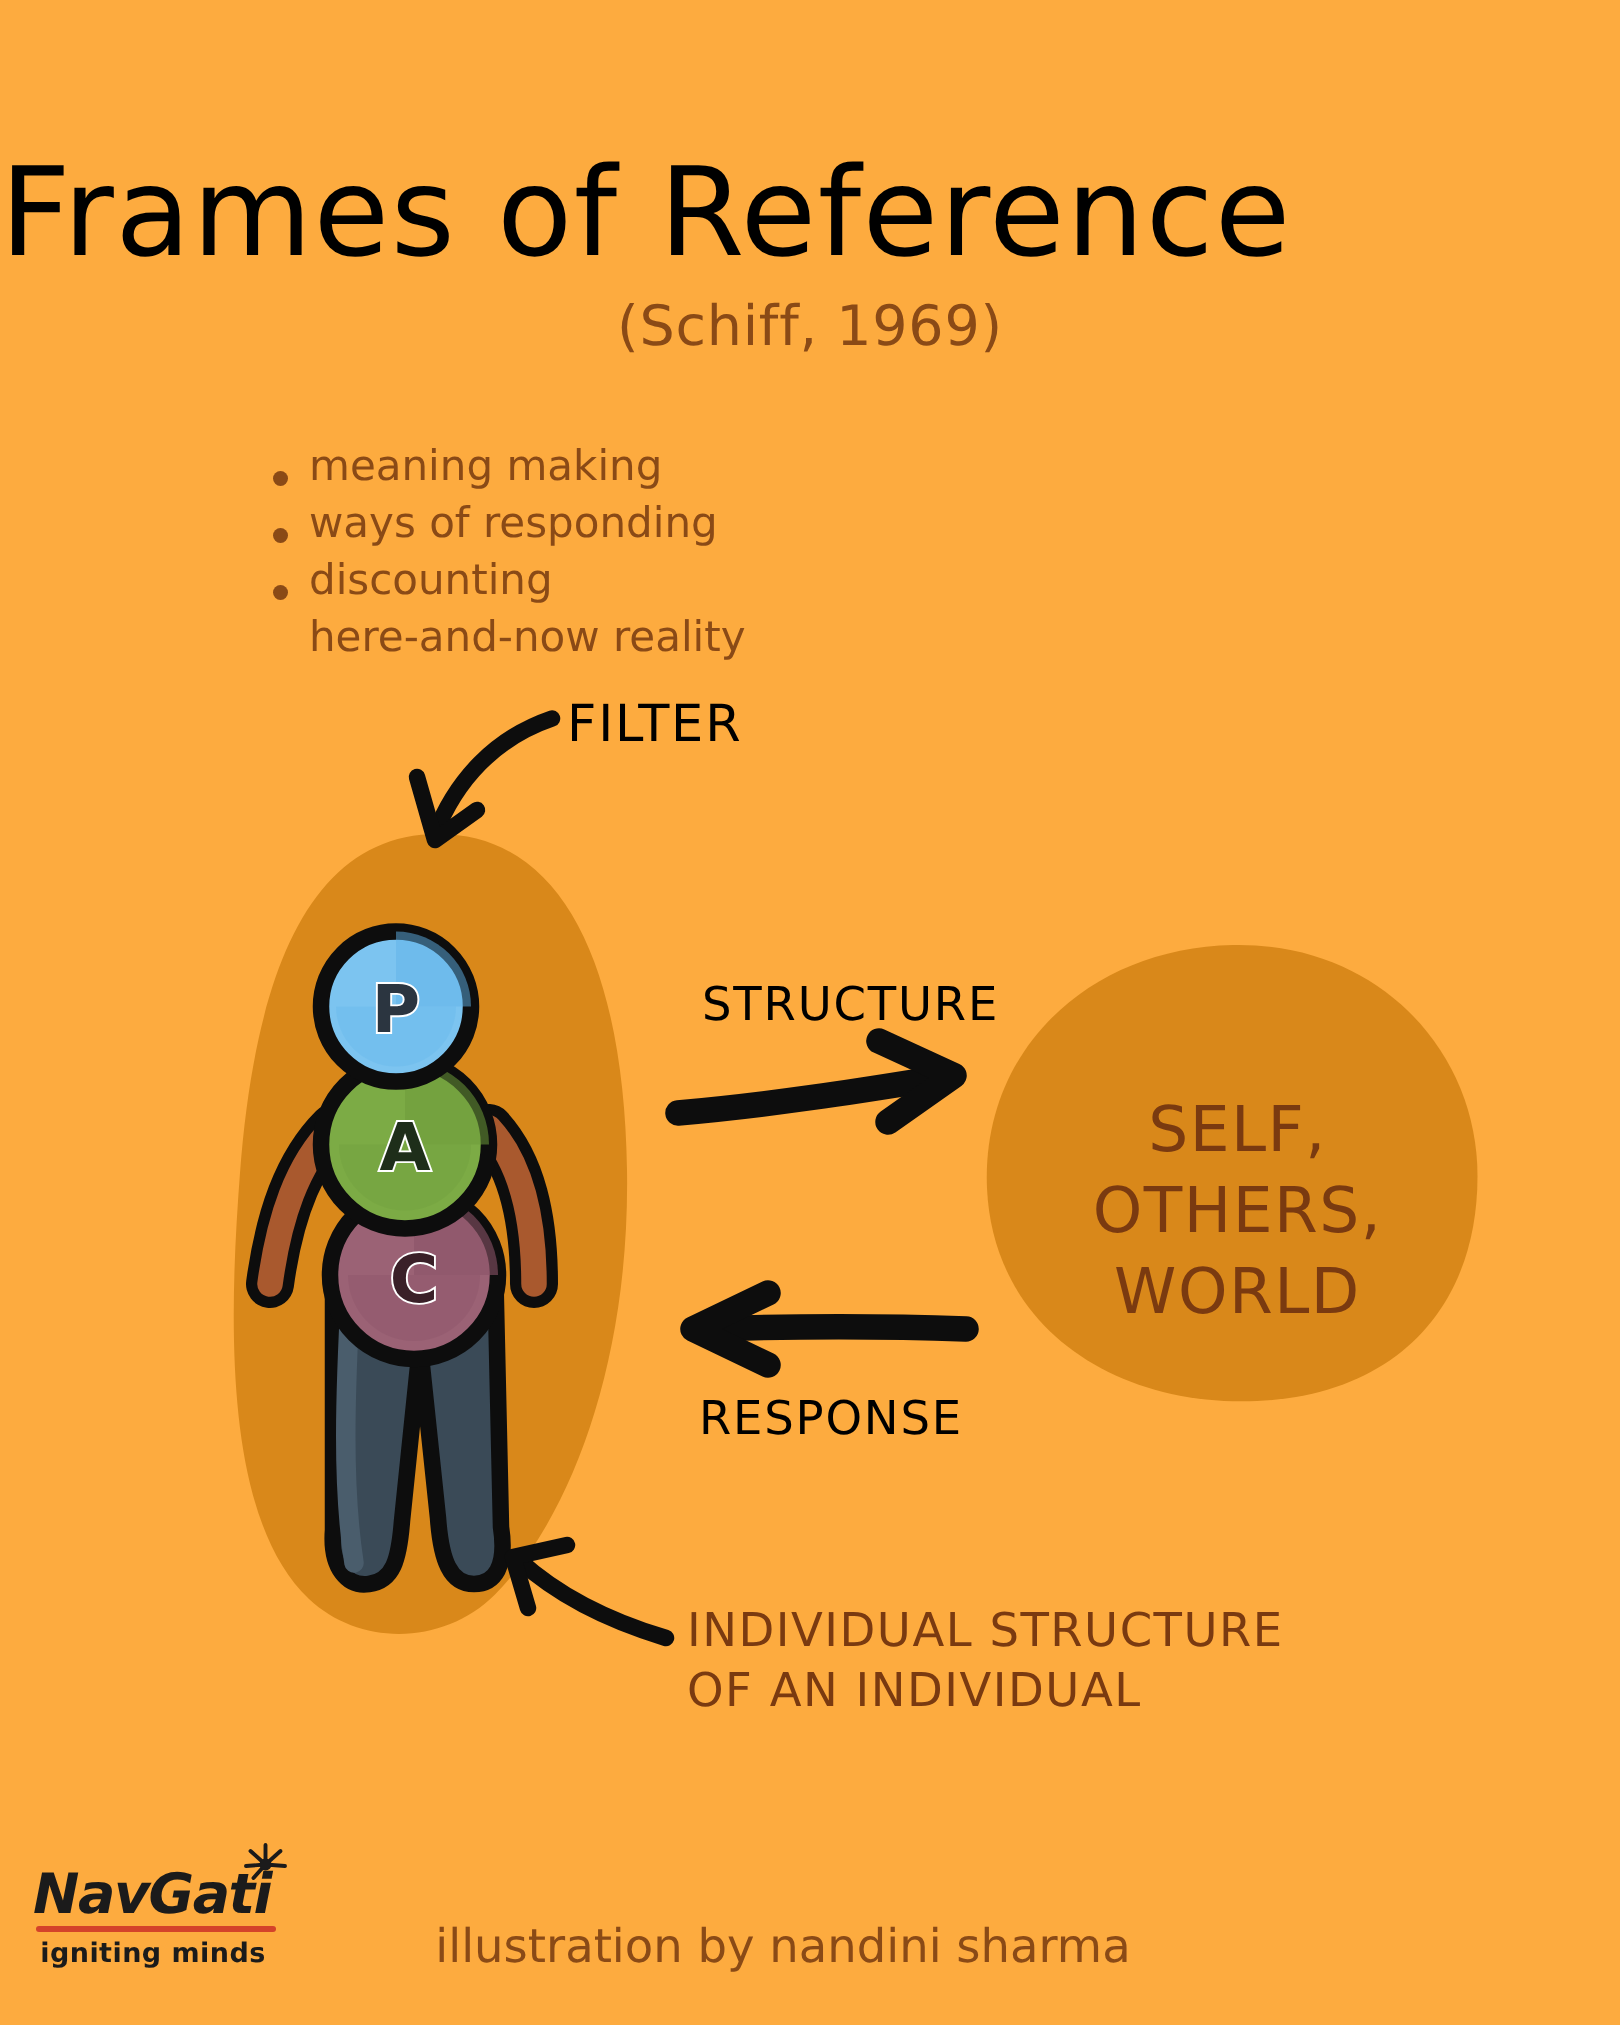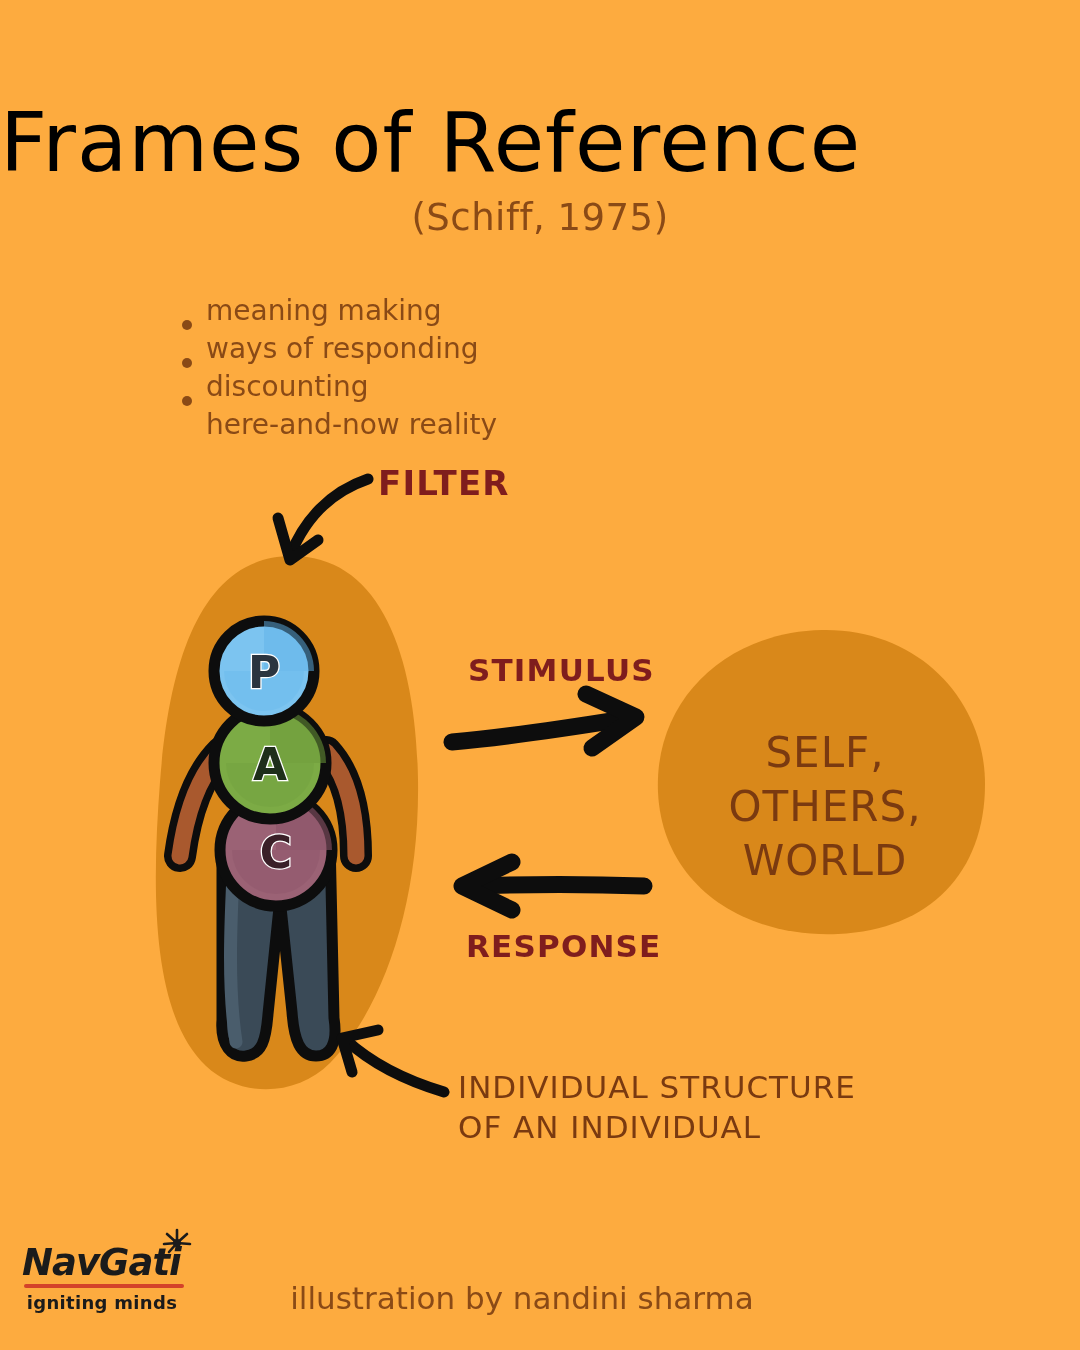--- a/index.html
+++ b/index.html
@@ -48,41 +48,40 @@
   .bullets {
     position: absolute;
     left: 182px; top: 292px;
     width: 460px;
     color: #8a4a16;
     font-size: 28px;
     line-height: 1.36;
   }
   .bullets .row {
     display: flex;
-    align-items: flex-end;
+    align-items: center;
     gap: 14px;
   }
   .bullets .dot {
     width: 10px; height: 10px;
     border-radius: 50%;
     background: #8a4a16;
     flex: 0 0 auto;
     margin-top: 16px;
   }
   .bullets .cont {
     margin-left: 24px;
   }
 
   .lbl {
     position: absolute;
-    color: #7f1d1d;
+    color: #000000;
     letter-spacing: 1.2px;
     font-size: 31px;
     white-space: pre;
-    font-weight: bold;
   }
   .lbl-filter   { left: 378px; top: 463px; font-size: 34px; }
   .lbl-stimulus { left: 468px; top: 652px; }
   .lbl-response { left: 466px; top: 928px; }
 
   .blob-text {
     position: absolute;
     left: 660px; top: 726px;
     width: 330px;
     text-align: center;
@@ -217,40 +216,40 @@
     </g>
   </svg>
 
   <svg class="layer" viewBox="0 0 1080 1350">
     <text x="264" y="688" text-anchor="middle" font-family="DejaVu Sans, sans-serif" font-size="44" font-weight="700" fill="#2b3540" stroke="#ffffff" stroke-width="2.5" paint-order="stroke">P</text>
     <text x="270" y="780" text-anchor="middle" font-family="DejaVu Sans, sans-serif" font-size="44" font-weight="700" fill="#1e2e1a" stroke="#ffffff" stroke-width="2.5" paint-order="stroke">A</text>
     <text x="276" y="868" text-anchor="middle" font-family="DejaVu Sans, sans-serif" font-size="44" font-weight="700" fill="#3a2028" stroke="#ffffff" stroke-width="2.5" paint-order="stroke">C</text>
   </svg>
 
   <div class="title">Frames of Reference</div>
-  <div class="subtitle">(Schiff, 1975)</div>
+  <div class="subtitle">(Schiff, 1969)</div>
 
   <div class="bullets">
     <div class="row">
       <span class="dot"></span>
       <span>meaning making</span>
     </div>
     <div class="row">
       <span class="dot"></span>
       <span>ways of responding</span>
     </div>
     <div class="row">
       <span class="dot"></span>
       <span>discounting</span>
     </div>
     <div class="cont">here-and-now reality</div>
   </div>
 
   <div class="lbl lbl-filter">FILTER</div>
-  <div class="lbl lbl-stimulus">STIMULUS</div>
+  <div class="lbl lbl-stimulus">STRUCTURE</div>
   <div class="lbl lbl-response">RESPONSE</div>
 
   <div class="blob-text">
     <div>SELF,</div>
     <div>OTHERS,</div>
     <div>WORLD</div>
   </div>
 
   <div class="caption">
     <div>INDIVIDUAL STRUCTURE</div>

